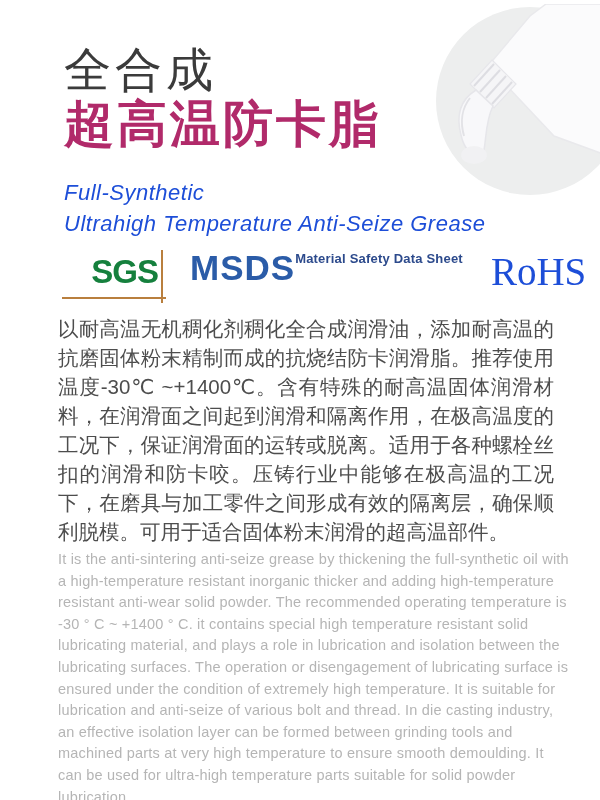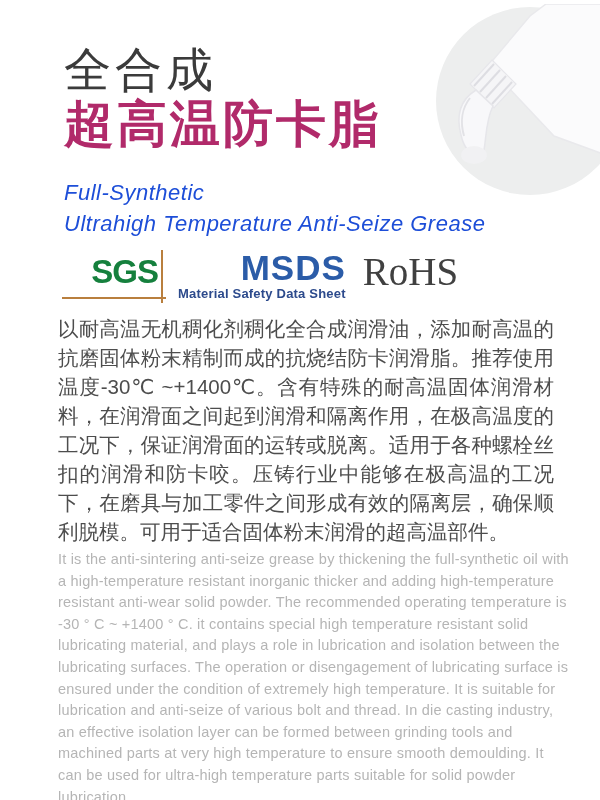--- a/index.html
+++ b/index.html
@@ -90,46 +90,46 @@
   }
   .sgs .sgs-vline {
     position: absolute;
     right: 5px;
     top: 0;
     bottom: -1px;
     width: 2px;
     background: #b97f3e;
   }
   .msds {
-    margin-left: 10px;
+    margin-left: 22px;
     display: flex;
-    flex-direction: column;
-    align-items: flex-end;
+    flex-direction: row;
+    align-items: flex-start;
   }
   .msds .msds-text {
     font-size: 35px;
     font-weight: 800;
     color: #2b5ca8;
     line-height: 1.0;
     letter-spacing: 1px;
   }
   .msds .msds-sub {
     font-size: 13px;
     font-weight: 700;
     color: #2c4a8c;
     letter-spacing: 0.2px;
     margin-top: 1px;
     white-space: nowrap;
   }
   .rohs {
-    margin-left: 17px;
+    margin-left: 28px;
     font-family: "Liberation Serif", "DejaVu Serif", serif;
     font-size: 39px;
     font-weight: 400;
-    color: #404040;
+    color: #1d4ed8;
     line-height: 1.15;
   }
 
   
   .desc-zh {
     position: absolute;
     left: 58px;
     top: 314px;
     width: 496px;
     font-size: 20.5px;

